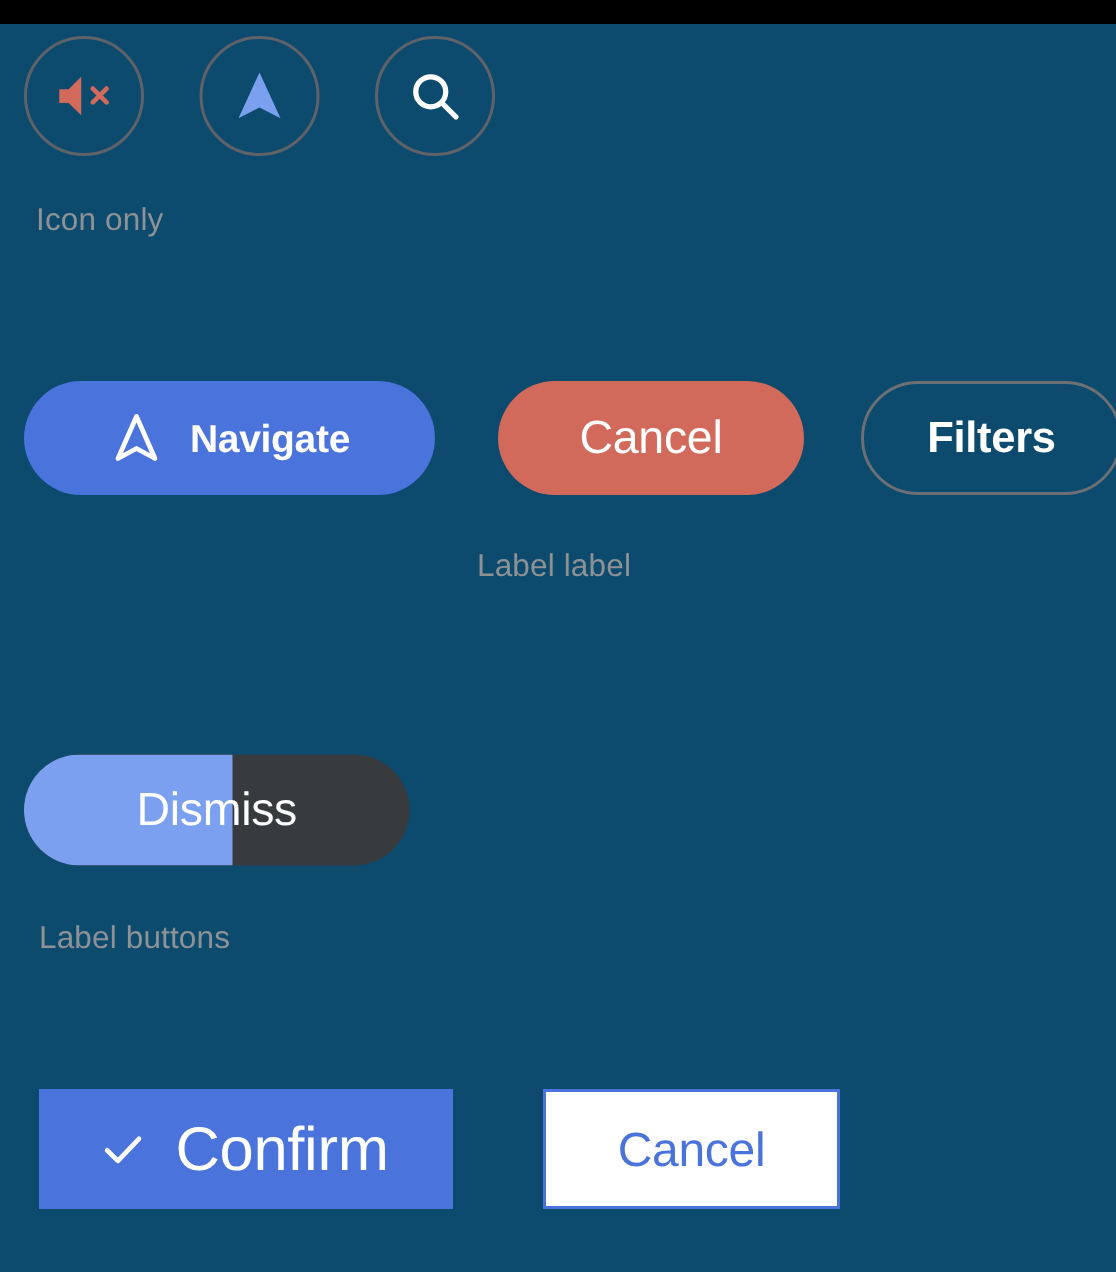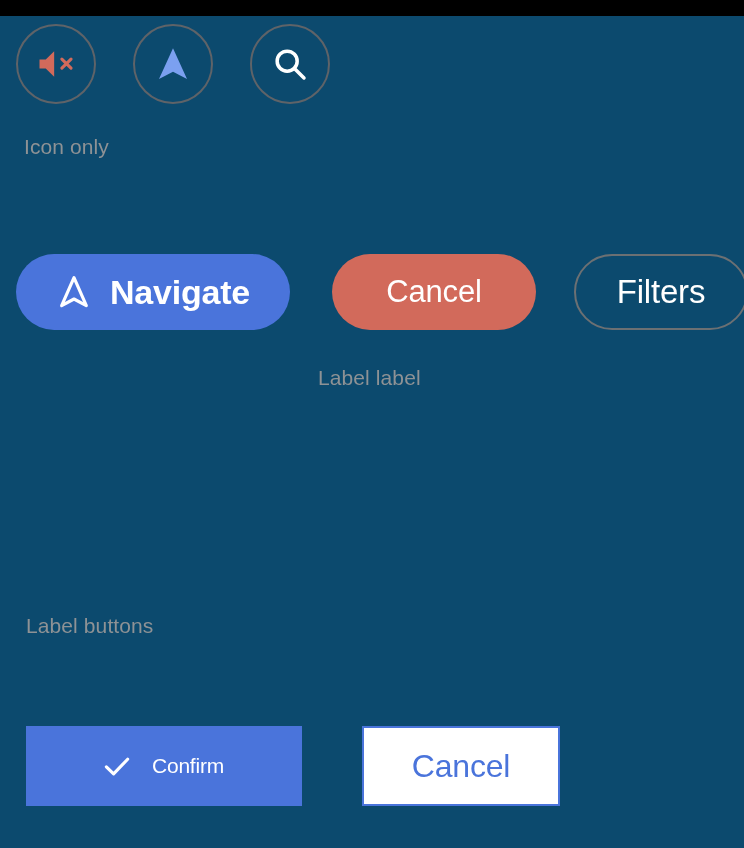--- a/index.html
+++ b/index.html
@@ -73,21 +73,21 @@
     white-space: nowrap;
   }
   .pill-navigate {
     width: 274px;
     background: #4A74DB;
     gap: 16px;
     padding-right: 8px;
   }
   .pill-navigate .pill-text {
     color: #FFFFFF;
-    font-size: 34px;
+    font-size: 26px;
     font-weight: bold;
     letter-spacing: -0.2px;
   }
   .pill-cancel {
     width: 204px;
     background: #D26A5B;
     margin-left: 42px;
   }
   .pill-cancel .pill-text {
     color: #FFFFFF;
@@ -95,22 +95,22 @@
     letter-spacing: -0.2px;
   }
   .pill-filters {
     width: 174px;
     background: transparent;
     border: 2px solid #6C7073;
     margin-left: 38px;
   }
   .pill-filters .pill-text {
     color: #FFFFFF;
-    font-size: 33px;
-    font-weight: normal;
+    font-size: 29px;
+    font-weight: bold;
     letter-spacing: -0.2px;
   }
 
   
   .timed-row {
     position: absolute;
     left: 16px;
     top: 487px;
     display: flex;
     align-items: center;
@@ -176,21 +176,21 @@
     border: none;
   }
   .oem-confirm {
     width: 276px;
     background: #4A74DB;
     gap: 18px;
     padding-right: 10px;
   }
   .oem-confirm .oem-text {
     color: #FFFFFF;
-    font-size: 21px;
+    font-size: 41px;
     letter-spacing: -0.2px;
   }
   .oem-cancel {
     width: 198px;
     background: #FFFFFF;
     border: 2px solid #4A74DB;
     margin-left: 60px;
   }
   .oem-cancel .oem-text {
     color: #4A74DB;
@@ -263,20 +263,24 @@
       <span class="pill-text">Filters</span>
     </button>
 
   </div>
 
 
   <div class="caption cap-label-only">Label label</div>
 
   <div class="timed-row">
 
+    <button class="timed timed-dismiss">
+      <span class="fill" style="width: 54%;"></span>
+      <span class="timed-text">Dismiss</span>
+    </button>
 
 
   </div>
 
   <div class="caption cap-timed">Label buttons</div>
 
   <div class="oem-row">
 
     <button class="oem oem-confirm">
       <span>

